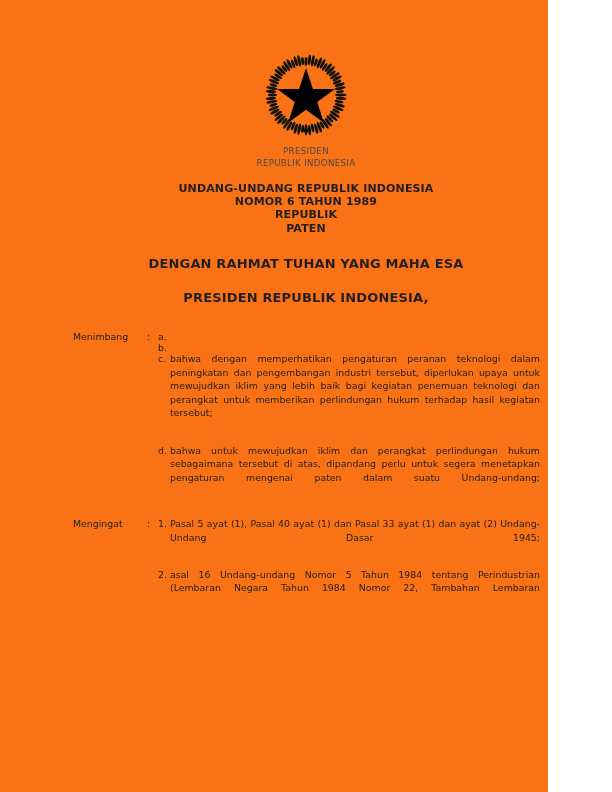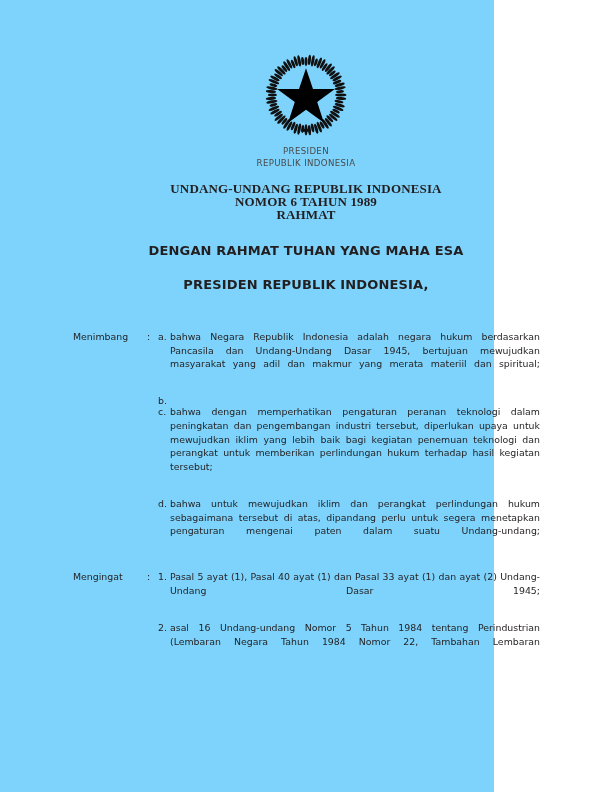--- a/index.html
+++ b/index.html
@@ -11,23 +11,23 @@
     width: 612px;
     height: 792px;
     font-family: "DejaVu Sans", sans-serif;
     color: #231f20;
     position: relative;
     overflow: hidden;
   }
 
   .page {
     position: relative;
-    width: 494px;
+    width: 548px;
     height: 792px;
-    background: #7dd3fc;
+    background: #f97316;
   }
 
   
   .emblem-block {
     position: absolute;
     top: 48px;
     left: 0;
     width: 612px;
     text-align: center;
   }
@@ -50,27 +50,26 @@
 
   
   .title-block {
     position: absolute;
     top: 182px;
     left: 0;
     width: 612px;
     text-align: center;
   }
   .title-line {
-    font-size: 13px;
+    font-size: 11px;
     font-weight: bold;
     line-height: 13.2px;
     letter-spacing: 0.15px;
     color: #231f20;
     white-space: nowrap;
-    font-family: Liberation Serif, serif;
   }
   .subtitle-line {
     font-size: 13px;
     font-weight: bold;
     line-height: 13.2px;
     letter-spacing: 0.15px;
     color: #231f20;
     white-space: nowrap;
   }
   .gap-22 { height: 22px; }
@@ -220,35 +219,35 @@
     </svg>
     <div class="emblem-caption">
       <div>PRESIDEN</div>
       <div>REPUBLIK INDONESIA</div>
     </div>
   </div>
 
   <div class="title-block">
     <div class="title-line">UNDANG-UNDANG REPUBLIK INDONESIA</div>
     <div class="title-line">NOMOR 6 TAHUN 1989</div>
-    <div class="title-line">RAHMAT</div>
+    <div class="title-line">REPUBLIK</div>
+    <div class="title-line">PATEN</div>
     <div class="gap-22"></div>
     <div class="subtitle-line">DENGAN RAHMAT TUHAN YANG MAHA ESA</div>
     <div class="gap-21"></div>
     <div class="subtitle-line">PRESIDEN REPUBLIK INDONESIA,</div>
   </div>
 
   <div class="body-block">
 
     <div class="clause-group">
       <div class="clause-row">
         <span class="group-label">Menimbang</span>
         <span class="group-colon">:</span>
         <span class="clause-marker">a.</span>
-        <div class="clause-text">bahwa Negara Republik Indonesia adalah negara hukum berdasarkan Pancasila dan Undang-Undang Dasar 1945, bertujuan mewujudkan masyarakat yang adil dan makmur yang merata materiil dan spiritual;</div>
       </div>
       <div class="clause-row">
         <span class="clause-marker">b.</span>
       </div>
       <div class="clause-row">
         <span class="clause-marker">c.</span>
         <div class="clause-text">bahwa dengan memperhatikan pengaturan peranan teknologi dalam peningkatan dan pengembangan industri tersebut, diperlukan upaya untuk mewujudkan iklim yang lebih baik bagi kegiatan penemuan teknologi dan perangkat untuk memberikan perlindungan hukum terhadap hasil kegiatan tersebut;</div>
       </div>
       <div class="clause-row">
         <span class="clause-marker">d.</span>

